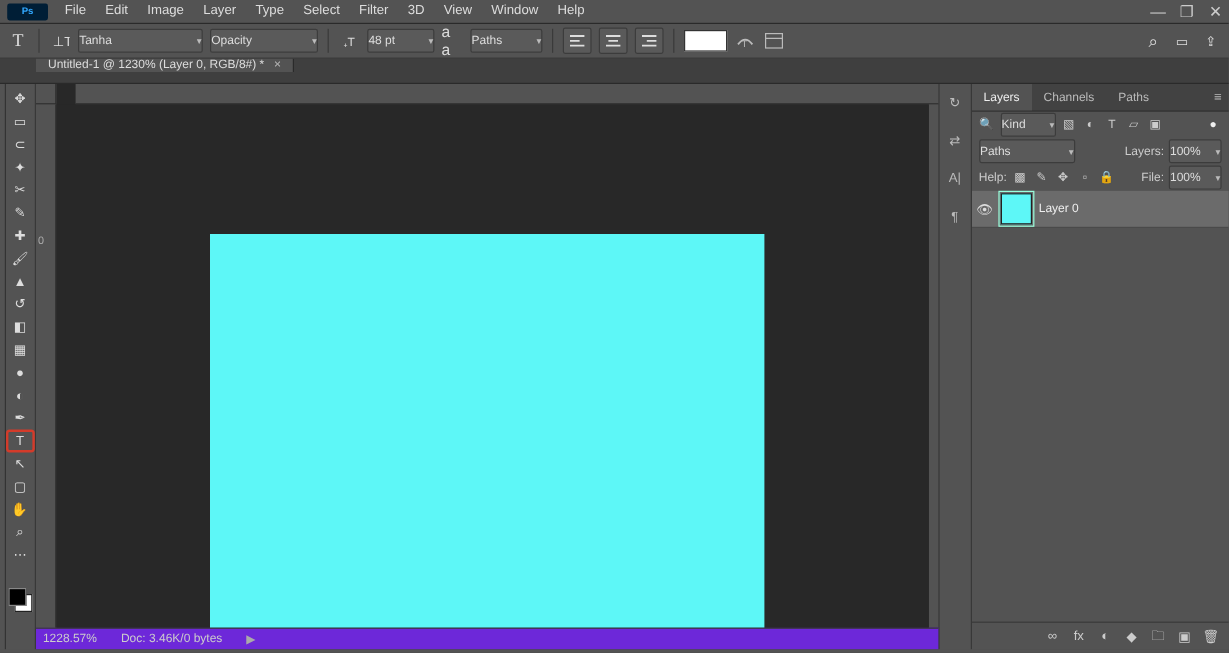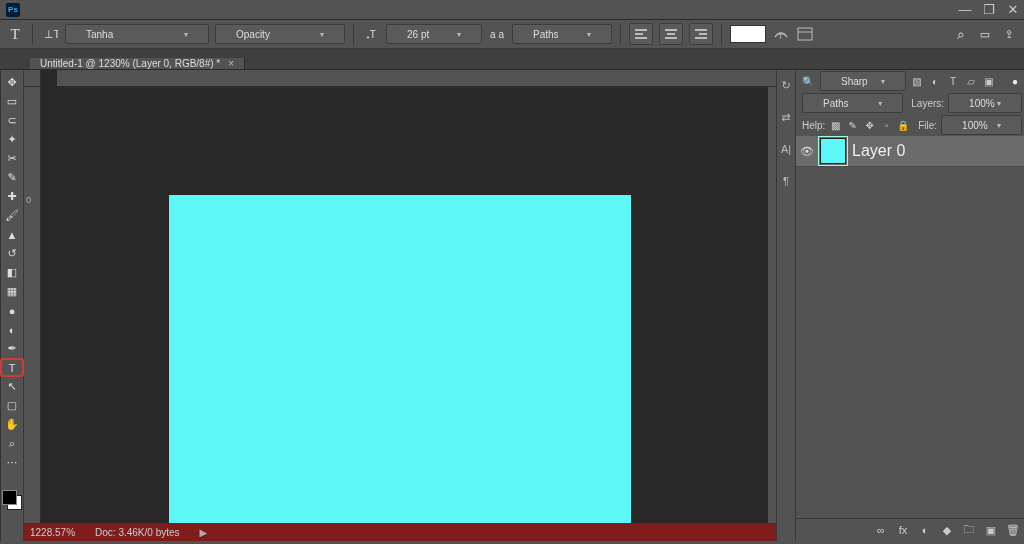--- a/index.html
+++ b/index.html
@@ -1,31 +1,31 @@
 <!DOCTYPE html>
 <html><head>
 <meta charset="utf-8">
 <style>
   html,body{margin:0;padding:0;width:1024px;height:544px;background:#535353;font-family:"Segoe UI",Tahoma,Arial,sans-serif;font-size:11px;color:#ccc;overflow:hidden}
   .row{display:flex;align-items:center}
   
   #menubar{height:19px;background:#535353;display:flex;align-items:center;padding-left:6px;border-bottom:1px solid #2a2a2a}
-  #menubar .ps{width:14px;height:14px;background:#001e36;color:#31a8ff;font-size:8px;font-weight:bold;display:flex;align-items:center;justify-content:center;border-radius:2px;margin-right:6px}
+  #menubar .ps{width:34px;height:14px;background:#001e36;color:#31a8ff;font-size:8px;font-weight:bold;display:flex;align-items:center;justify-content:center;border-radius:2px;margin-right:6px}
   #menubar .m{padding:0 8px;line-height:19px;cursor:default;color:#ddd}
   #menubar .wbtn{width:22px;text-align:center;font-size:13px;color:#ccc;margin-left:2px}
   
   #optbar{height:28px;background:#535353;border-bottom:1px solid #383838;display:flex;align-items:center;padding:0 6px;gap:6px}
   .ico{width:18px;height:18px;display:flex;align-items:center;justify-content:center;color:#ddd}
   .sep{width:1px;height:20px;background:#3a3a3a;margin:0 2px}
-  .dd{height:18px;background:#5a5a5a;border:1px solid #3c3c3c;border-radius:2px;display:flex;align-items:center;padding:0 20px;color:#ddd;font-size:10px;position:relative}
+  .dd{height:18px;background:#5a5a5a;border:1px solid #3c3c3c;border-radius:2px;display:flex;align-items:center;padding:0 0;color:#ddd;font-size:10px;position:relative}
   .dd .ar{margin-left:auto;font-size:8px;color:#bbb}
   .btn{width:22px;height:20px;border:1px solid #3c3c3c;background:#5a5a5a;display:flex;align-items:center;justify-content:center;border-radius:2px}
   .swatch{width:34px;height:16px;background:#fff;border:1px solid #333}
   
-  #tabstrip{height:20px;background:#3f3f3f;border-bottom:1px solid #2a2a2a;display:flex;align-items:flex-end;padding-left:30px}
+  #tabstrip{height:20px;background:#3f3f3f;border-bottom:1px solid #2a2a2a;display:flex;align-items:flex-start;padding-left:30px}
   #tabstrip .tab{background:#535353;padding:0 10px;display:flex;align-items:center;font-size:10px;color:#ddd;border-right:1px solid #2a2a2a}
   #tabstrip .tab .x{margin-left:8px;color:#bbb;font-size:10px}
   
   #body{display:flex;height:471px}
   
   #farleft{width:4px;background:#535353;border-right:1px solid #333}
   
   #toolbox{width:26px;background:#535353;border-right:1px solid #383838;display:flex;flex-direction:column;align-items:center;padding-top:4px;gap:2px}
   #toolbox .tool{width:22px;height:17px;display:flex;align-items:center;justify-content:center;color:#ddd;border-radius:2px;position:relative}
   #toolbox .tool.sel{outline:2px solid #d43b2a;outline-offset:-1px}
@@ -48,32 +48,45 @@
   #ptabs{height:22px;background:#424242;display:flex;align-items:stretch;border-bottom:1px solid #333}
   #ptabs .pt{padding:0 10px;display:flex;align-items:center;font-size:10px;color:#bbb}
   #ptabs .pt.active{background:#535353;color:#eee}
   #ptabs .menu{margin-left:auto;padding:0 6px;display:flex;align-items:center;color:#bbb}
   .prow{height:22px;display:flex;align-items:center;padding:0 6px;gap:4px;font-size:10px}
   .mini{width:14px;height:14px;display:flex;align-items:center;justify-content:center;color:#ccc}
   #layerlist{flex:1;background:#535353}
   .layer{height:30px;background:#6b6b6b;display:flex;align-items:center;gap:6px;padding:0 4px;border-bottom:1px solid #4a4a4a}
   .layer .eye{width:14px;text-align:center;color:#ddd}
   .layer .thumb{width:24px;height:24px;background:#5df7f7;border:1px solid #222;outline:1px solid #9fd; outline-offset:1px}
-  .layer .lname{color:#eee;font-size:16px}
+  .layer .lname{color:#eee;font-size:10px}
   #lfoot{height:22px;background:#535353;border-top:1px solid #3a3a3a;display:flex;align-items:center;justify-content:flex-end;gap:8px;padding:0 8px;color:#999}
   
-  #status{height:18px;background:#7f1d1d;border-top:1px solid #383838;display:flex;align-items:center;font-size:10px;color:#ccc;padding:0 6px;gap:20px; width:752px; box-sizing:border-box}
+  #status{height:18px;background:#6d28d9;border-top:1px solid #383838;display:flex;align-items:center;font-size:10px;color:#ccc;padding:0 6px;gap:20px; width:752px; box-sizing:border-box}
   #status .arw{color:#aaa}
   svg{display:block}
 </style>
 </head>
 <body>
 
 <div id="menubar">
   <div class="ps">Ps</div>
+  <div id="menuitems" class="row">
+      <div class="m">File</div>
+      <div class="m">Edit</div>
+      <div class="m">Image</div>
+      <div class="m">Layer</div>
+      <div class="m">Type</div>
+      <div class="m">Select</div>
+      <div class="m">Filter</div>
+      <div class="m">3D</div>
+      <div class="m">View</div>
+      <div class="m">Window</div>
+      <div class="m">Help</div>
+    </div>
   <div style="flex:1"></div>
   <div class="wbtn">—</div>
   <div class="wbtn">❐</div>
   <div class="wbtn">✕</div>
 </div>
 
 <div id="optbar">
   <div class="ico" style="font-family:Georgia;font-size:15px">T</div>
   <div class="sep"></div>
   <div class="ico">
@@ -87,24 +100,24 @@
   </div>
   <div class="dd" style="width:88px">
     <span>Opacity</span>
       <span class="ar">▾</span>
   </div>
   <div class="sep"></div>
   <div class="ico" style="font-size:10px">
     <span style="position:relative">₊T</span>
   </div>
   <div class="dd" style="width:54px">
-    <span>26 pt</span>
-      <span class="ar">▾</span>
-  </div>
-  <div class="ico" style="font-size:10px">a a</div>
+    <span>48 pt</span>
+      <span class="ar">▾</span>
+  </div>
+  <div class="ico" style="font-size:13px">a a</div>
   <div class="dd" style="width:58px">
     <span>Paths</span>
       <span class="ar">▾</span>
   </div>
   <div class="sep"></div>
   <div class="btn">
       <svg width="14" height="12">
         <path d="M1 2h12M1 6h8M1 10h12" stroke="#ddd" stroke-width="1.5"></path>
       </svg>
     </div>
@@ -198,24 +211,30 @@
   </div>
 
   <div id="slim">
       <div class="si">↻</div>
       <div class="si">⇄</div>
       <div class="si">A|</div>
       <div class="si">¶</div>
     </div>
 
   <div id="right">
+    <div id="ptabs">
+      <div class="pt active">Layers</div>
+      <div class="pt">Channels</div>
+      <div class="pt">Paths</div>
+      <div class="menu">≡</div>
+    </div>
     <div class="prow">
       <span class="mini">🔍</span>
       <div class="dd" style="width:44px">
-        <span>Sharp</span>
+        <span>Kind</span>
           <span class="ar">▾</span>
       </div>
       <span class="mini">▧</span>
       <span class="mini">◐</span>
       <span class="mini">T</span>
       <span class="mini">▱</span>
       <span class="mini">▣</span>
       <span style="flex:1"></span>
       <span class="mini" style="color:#eee">●</span>
     </div>

